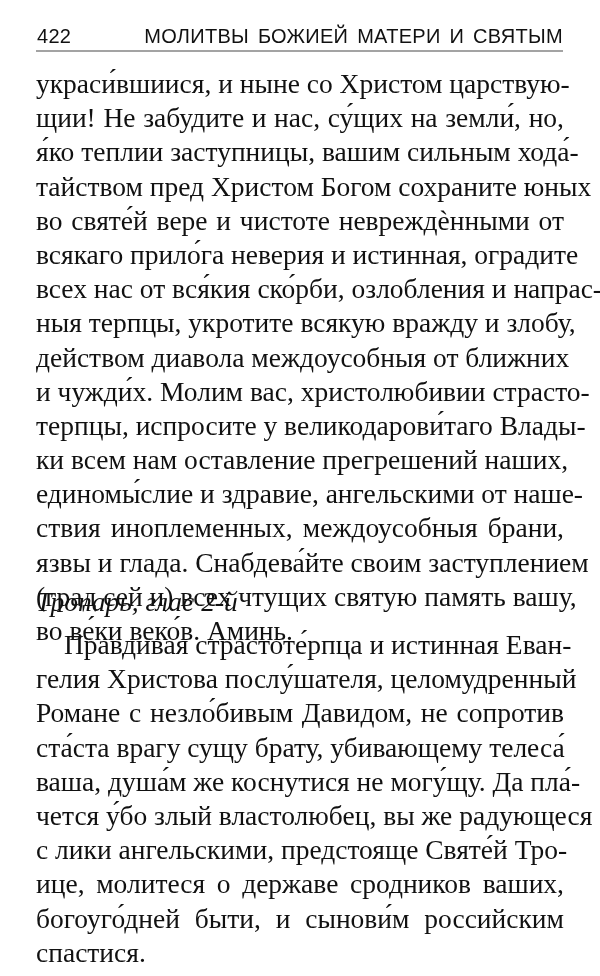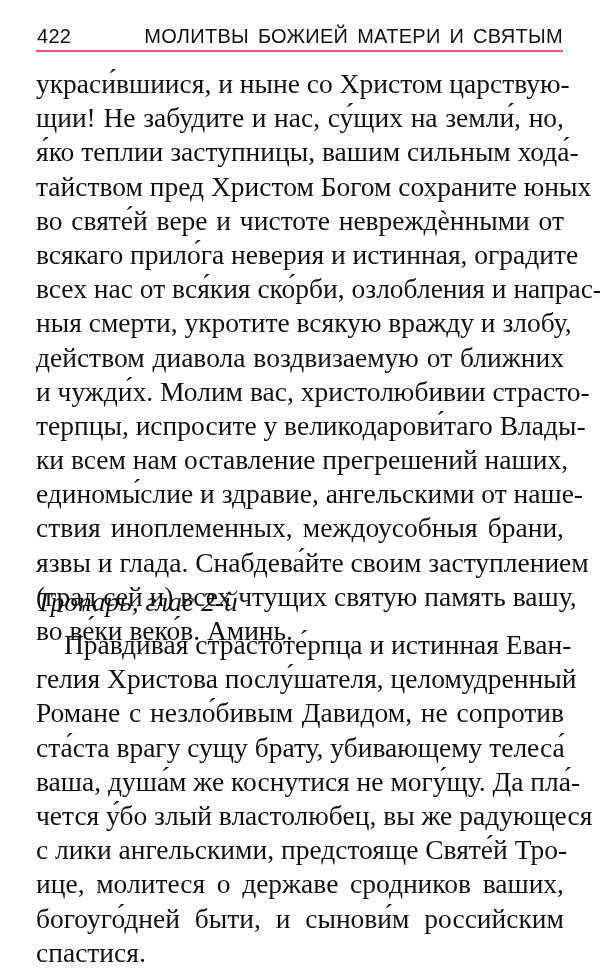--- a/index.html
+++ b/index.html
@@ -14,21 +14,21 @@
       overflow: hidden;
       color: #111111;
       font-family: "Liberation Serif", "DejaVu Serif", serif;
     }
     .page-header {
       position: absolute;
       left: 36px;
       top: 24px;
       width: 527px;
       height: 26px;
-      border-bottom: 2px solid #ec4899;
+      border-bottom: 2px solid #a3a3a3;
       font-family: "Liberation Sans", "DejaVu Sans", sans-serif;
       font-size: 20px;
       letter-spacing: 0.3px;
     }
     .page-number {
       position: absolute;
       left: 1px;
       top: 0px;
       line-height: 24px;
     }
@@ -85,22 +85,22 @@
 </div>
 
 <div class="text-block" id="prayer">
   <div class="line">украси́вшиися, и ныне со Христом царствую-</div>
   <div class="line">щии! Не забудите и нас, су́щих на земли́, но,</div>
   <div class="line">я́ко теплии заступницы, вашим сильным хода́-</div>
   <div class="line">тайством пред Христом Богом сохраните юных</div>
   <div class="line">во святе́й вере и чистоте невреждѐнными от</div>
   <div class="line">всякаго прило́га неверия и истинная, оградите</div>
   <div class="line">всех нас от вся́кия ско́рби, озлобления и напрас-</div>
-  <div class="line">ныя смерти, укротите всякую вражду и злобу,</div>
-  <div class="line">действом диавола воздвизаемую от ближних</div>
+  <div class="line">ныя терпцы, укротите всякую вражду и злобу,</div>
+  <div class="line">действом диавола междоусобныя от ближних</div>
   <div class="line">и чужди́х. Молим вас, христолюбивии страсто-</div>
   <div class="line">терпцы, испросите у великодарови́таго Влады-</div>
   <div class="line">ки всем нам оставление прегрешений наших,</div>
   <div class="line">единомы́слие и здравие, ангельскими от наше-</div>
   <div class="line">ствия иноплеменных, междоусобныя брани,</div>
   <div class="line">язвы и глада. Снабдева́йте своим заступлением</div>
   <div class="line">(град сей и) всех чтущих святую память вашу,</div>
   <div class="line last">во ве́ки веко́в. Аминь.</div>
 </div>
 

